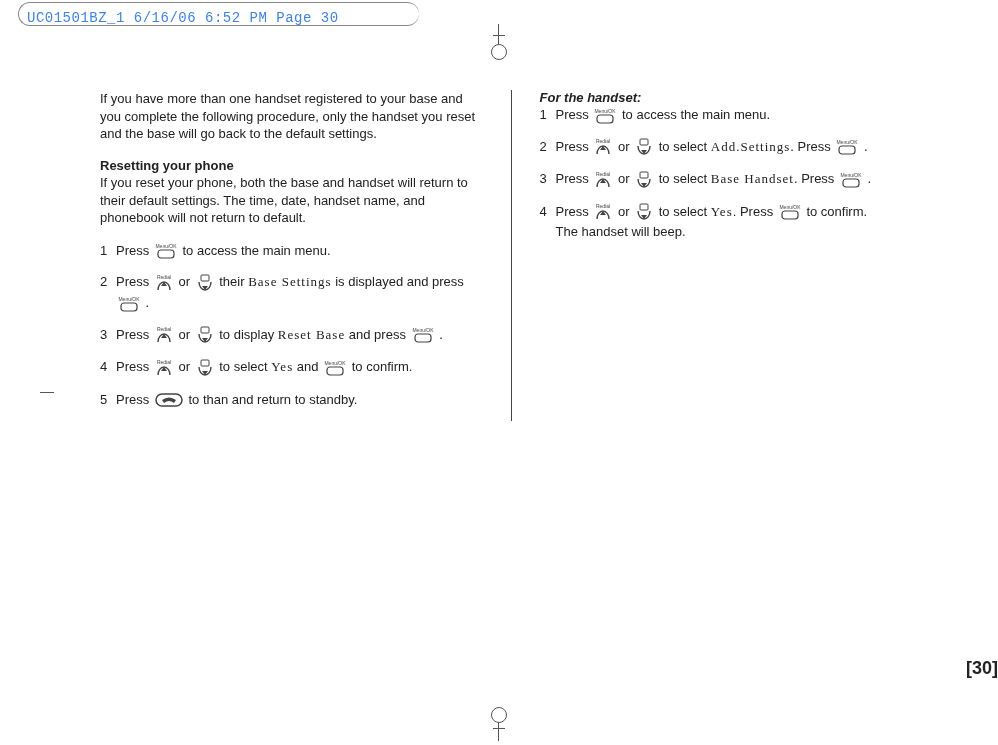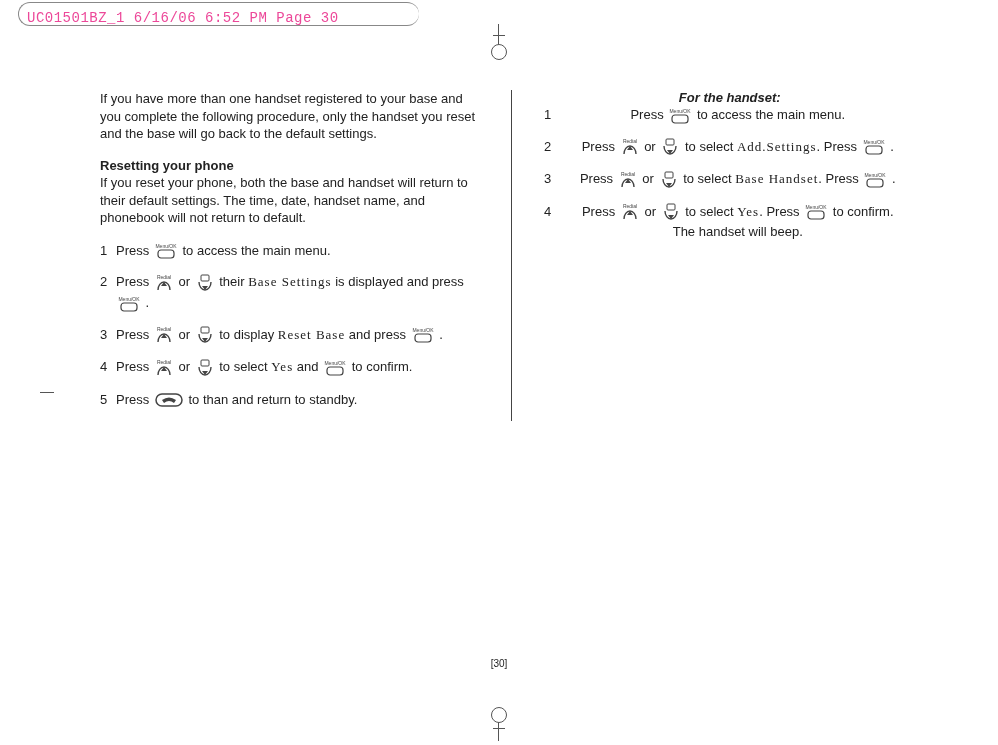--- a/index.html
+++ b/index.html
@@ -13,21 +13,21 @@
     height: 745px;
     position: relative;
   }
   .print-header {
     position: absolute;
     top: 10px;
     left: 27px;
     font-family: "Courier New", monospace;
     font-size: 14px;
     letter-spacing: 0.5px;
-    color: #ec4899;
+    color: #3b82f6;
   }
   .print-header-line {
     position: absolute;
     top: 2px;
     left: 18px;
     width: 400px;
     height: 22px;
     border: 1px solid #888;
     border-radius: 12px;
     border-right: none;
@@ -119,21 +119,20 @@
   }
   .col {
     width: 390px;
   }
   .col.left {
     border-right: 1px solid #444;
     padding-right: 30px;
   }
   .col.right {
     padding-left: 28px;
-    text-align: center;
   }
   .bold {
     font-weight: bold;
   }
   .italic {
     font-style: italic;
     font-weight: bold;
   }
   p {
     margin: 0 0 14px 0;
@@ -161,23 +160,23 @@
     margin: 0 2px;
   }
   .icon svg {
     display: block;
   }
   .page-num {
     position: absolute;
     top: 658px;
     left: 0;
     width: 998px;
-    text-align: center;
-    font-weight: normal;
-    font-size: 10px;
+    text-align: right;
+    font-weight: bold;
+    font-size: 18px;
   }
 </style>
 </head>
 <body>
 
 <svg width="0" height="0" style="position:absolute">
   <defs>
     <g id="ico-menu">
       <text x="11" y="6" text-anchor="middle" font-size="5" font-family="Arial" fill="#444">Menu/OK</text>
       <rect x="3" y="8" width="16" height="8" rx="3" ry="3" fill="none" stroke="#444" stroke-width="1.2"></rect>

